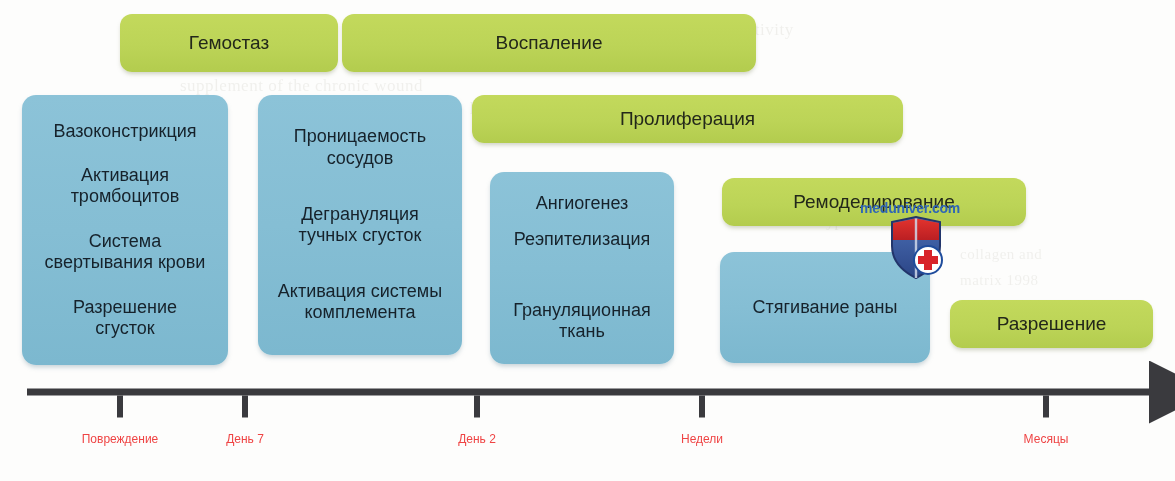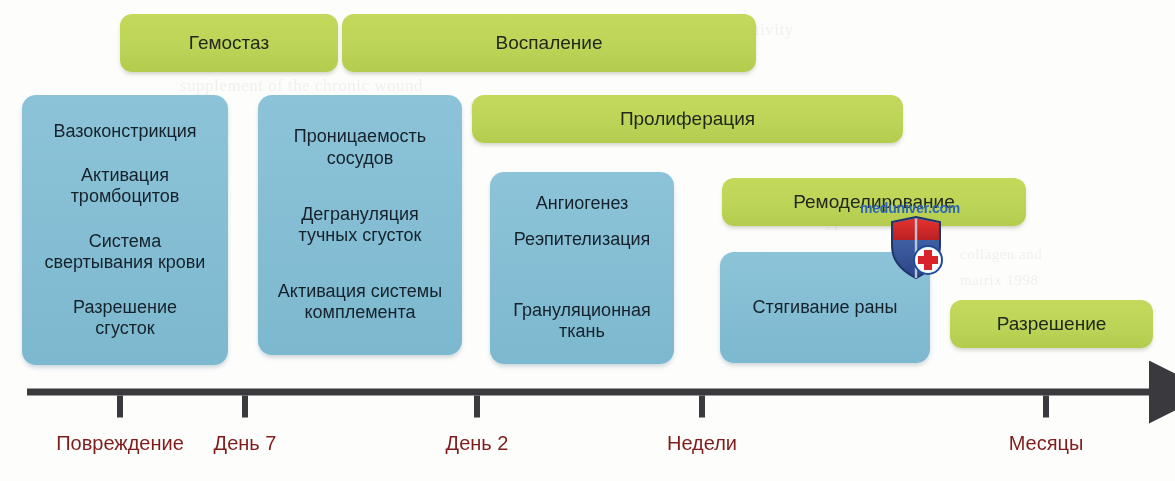--- a/index.html
+++ b/index.html
@@ -80,22 +80,22 @@
   #timeline {
     position: absolute;
     left: 0;
     top: 0;
     width: 1175px;
     height: 481px;
     pointer-events: none;
   }
   .axis-label {
     position: absolute;
-    font-size: 20px;
-    color: #7f1d1d;
+    font-size: 12px;
+    color: #ef4444;
     white-space: nowrap;
     transform: translateX(-50%);
   }
 
   
   #watermark {
     position: absolute;
     left: 860px;
     top: 200px;
     width: 120px;

